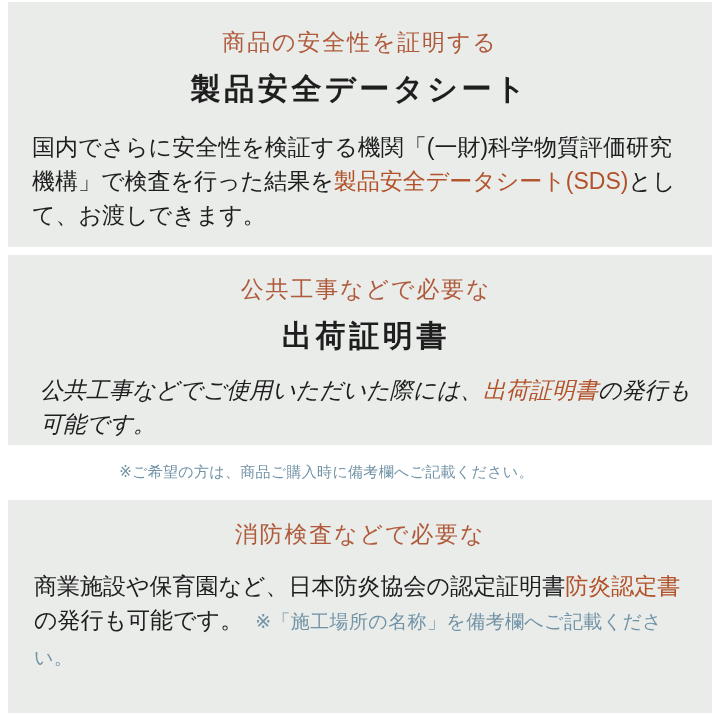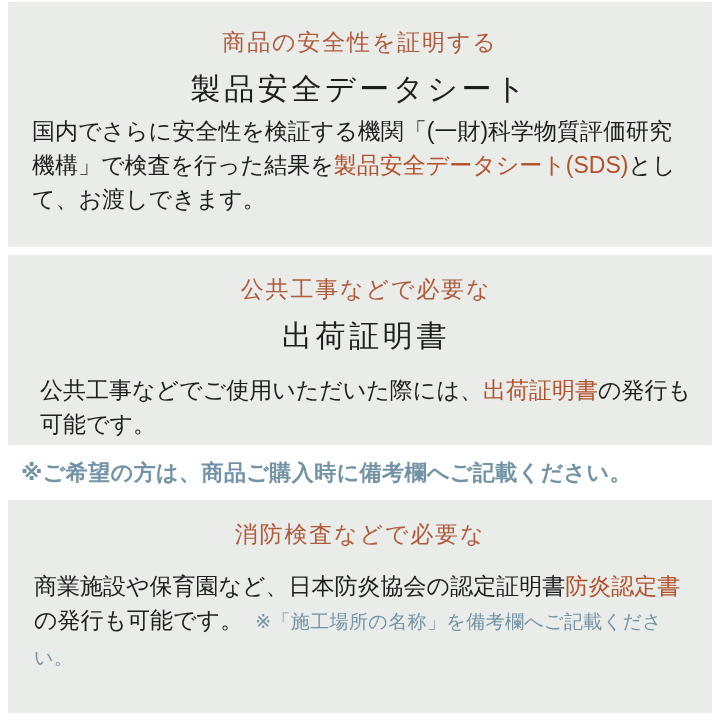--- a/index.html
+++ b/index.html
@@ -25,50 +25,50 @@
     text-align: center;
     font-family: "Liberation Serif", "DejaVu Serif", serif;
     font-size: 23px;
     line-height: 30px;
     letter-spacing: 0.08em;
     color: var(--accent_heading, #b05a3c);
   }
   .title {
     text-align: center;
     font-family: "Liberation Serif", "DejaVu Serif", serif;
-    font-weight: 400;
+    font-weight: 700;
     font-size: 30px;
     line-height: 40px;
     letter-spacing: 0.12em;
     color: var(--text_dark, #1e1e1e);
     margin-top: 11px;
   }
   .body-text {
     font-size: 23px;
     line-height: 34px;
     font-weight: 500;
     color: var(--text_dark, #1e1e1e);
-    margin-top: 5px;
+    margin-top: 21px;
     text-align: left;
   }
-  .panel-2 .body-text { margin-top: 17px; padding-left: 8px; }
+  .panel-2 .body-text { margin-top: 17px; padding-left: 8px; font-style: italic; }
   .panel-3 .body-text { margin-top: 19px; padding-left: 2px; }
   .accent {
     color: var(--accent_strong, #b2512a);
   }
   .note-row {
     height: 55px;
     display: flex;
     align-items: center;
     justify-content: center;
   }
   .note-text {
     color: var(--note_blue, #7293a6);
-    font-size: 22px;
-    font-weight: 700;
+    font-size: 15px;
+    font-weight: 400;
     letter-spacing: 0.02em;
   }
   .inline-note {
     color: var(--note_blue, #7293a6);
     font-size: 19px;
     font-weight: 500;
     margin-left: 12px;
     letter-spacing: 0.02em;
   }
 </style>

